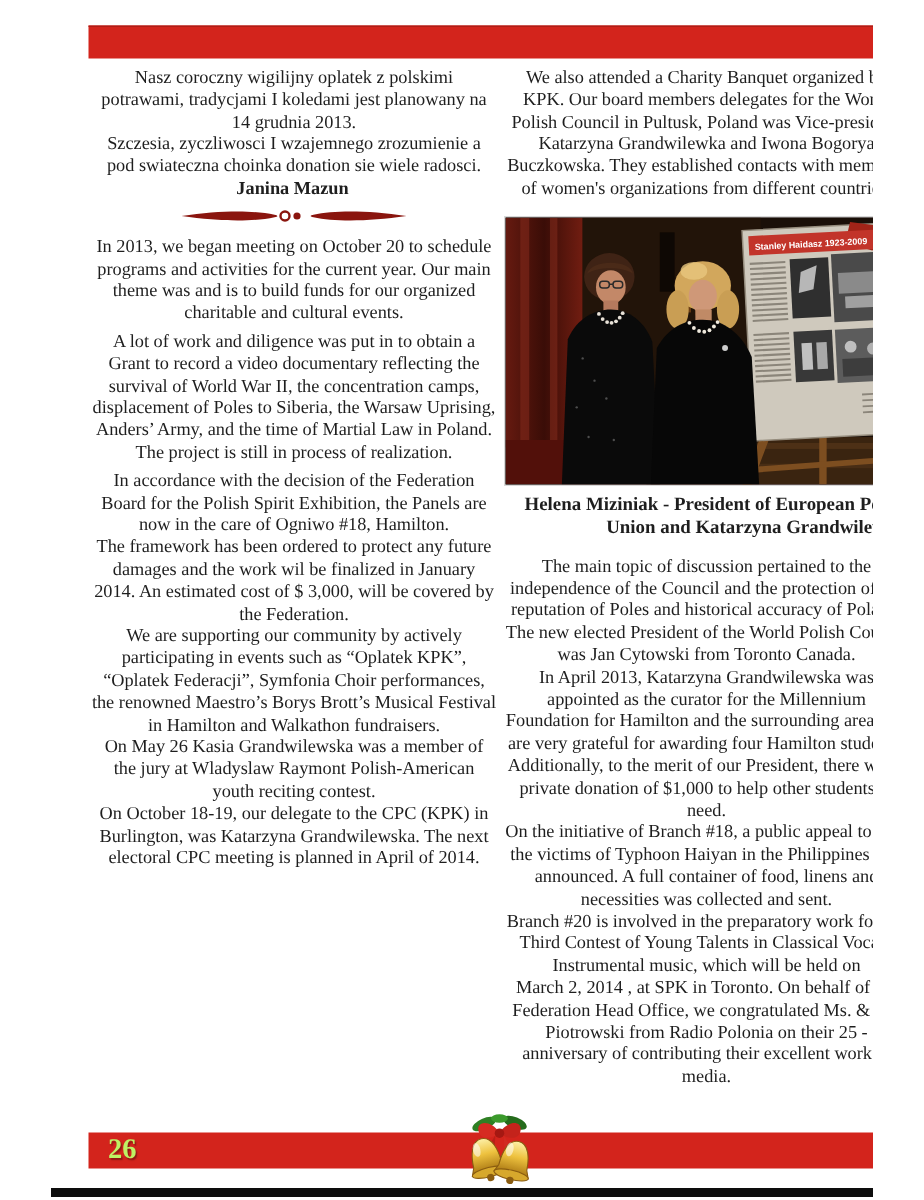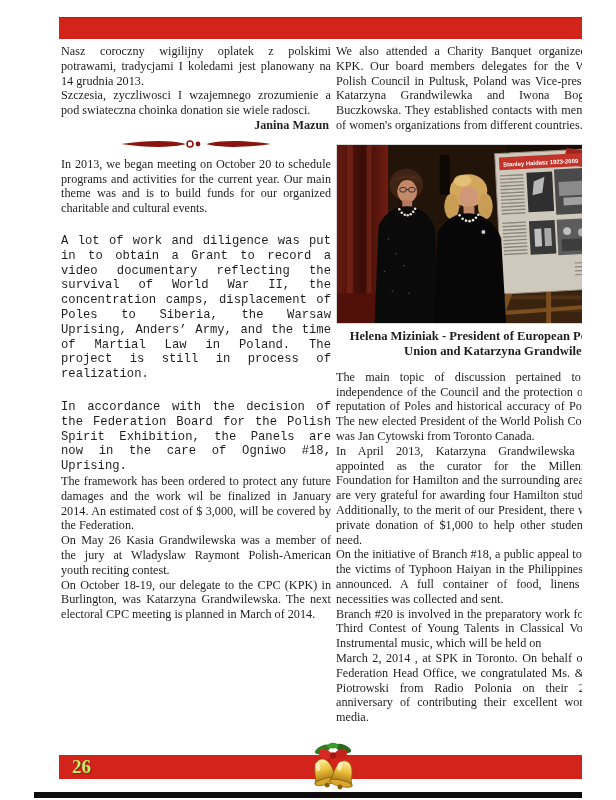--- a/index.html
+++ b/index.html
@@ -11,22 +11,22 @@
   .top-bar {
     position:absolute; left:25px; top:17px; width:560px; height:21px;
     background:#d3241c; border-top:1px solid #b01d16;
   }
   .col {
     position:absolute; top:44px; width:270px;
     font-size:12.2px; line-height:14.8px; text-align:justify;
   }
   .col-left  { left:27px; }
   .col-right { left:302px; }
-  .col p { margin:0; }
-  .col p.gap { margin-top:18px;font-family:Liberation Mono, monospace; }
+  .col p { margin:0;text-align:center; }
+  .col p.gap { margin-top:4px; }
   .signature { text-align:right; font-weight:bold; padding-right:2px; }
   .divider-wrap { text-align:center; margin:4px 0 6px 0; height:14px; }
   .photo {
     position:relative; width:270px; height:180px; margin-top:11px;
     background:#160c07; border:1px solid #d8d8d8; box-sizing:border-box;
     overflow:hidden;
   }
   .photo svg { display:block; width:100%; height:100%; }
   .caption {
     font-weight:bold; text-align:right; font-size:12.6px; line-height:15.5px;
@@ -63,24 +63,25 @@
       <svg width="154" height="14" viewBox="0 0 154 14" aria-hidden="true">
         <path d="M2,7 C28,3.2 50,3.2 64,6.2 C66,6.6 67,7.4 64,7.8 C50,10.8 28,10.8 2,7 Z" fill="#8a150e"></path>
         <circle cx="71" cy="7" r="3" fill="none" stroke="#8a150e" stroke-width="1.6"></circle>
         <circle cx="79" cy="7" r="2.4" fill="#8a150e"></circle>
         <path d="M152,7 C126,3.2 104,3.2 90,6.2 C88,6.6 87,7.4 90,7.8 C104,10.8 126,10.8 152,7 Z" fill="#8a150e"></path>
       </svg>
     </div>
 
     <p>In 2013, we began meeting on October 20 to schedule programs and activities for the current year.  Our main theme was and is to build funds for our organized charitable and cultural events.</p>
     <p class="gap">A lot of work and diligence was put in to obtain a Grant to record a video documentary reflecting the survival of World War II, the concentration camps, displacement of Poles to Siberia, the Warsaw Uprising, Anders’ Army, and the time of Martial Law in Poland.   The project is still in process of realization.</p>
-    <p class="gap">In accordance with the decision of the Federation Board for the Polish Spirit Exhibition, the Panels are now in the care of Ogniwo #18, Uprising.</p>
+    <p class="gap">In accordance with the decision of the Federation Board for the Polish Spirit Exhibition, the Panels are now in the care of Ogniwo #18, Hamilton.</p>
     <p>The framework has been ordered to protect any future damages and the work wil be finalized in January 2014. An estimated cost of $ 3,000, will be covered by the Federation.</p>
+    <p>We are supporting our community by actively participating in events such as “Oplatek KPK”, “Oplatek Federacji”, Symfonia Choir performances, the renowned Maestro’s Borys Brott’s Musical Festival in Hamilton and Walkathon fundraisers.</p>
     <p>On May 26 Kasia Grandwilewska was a member of the jury  at Wladyslaw Raymont Polish-American youth reciting contest.</p>
-    <p>On October 18-19, our delegate to the CPC (KPK) in Burlington, was Katarzyna Grandwilewska. The next electoral CPC meeting is planned in March of 2014.</p>
+    <p>On October 18-19, our delegate to the CPC (KPK) in Burlington, was Katarzyna Grandwilewska. The next electoral CPC meeting is planned in April of 2014.</p>
   </div>
 
   <div class="col col-right">
     <p>We also attended a Charity Banquet organized by KPK. Our board members delegates for the  World Polish Council in Pultusk, Poland  was Vice-president Katarzyna Grandwilewka and Iwona Bogorya Buczkowska.  They established contacts with members of women's organizations from different countries.</p>
 
     <div class="photo">
       <svg viewBox="0 0 271 180" preserveAspectRatio="none" aria-hidden="true">
         <defs>
           <linearGradient id="curt" x1="0" y1="0" x2="1" y2="0">
             <stop offset="0" stop-color="#661a10"></stop>

